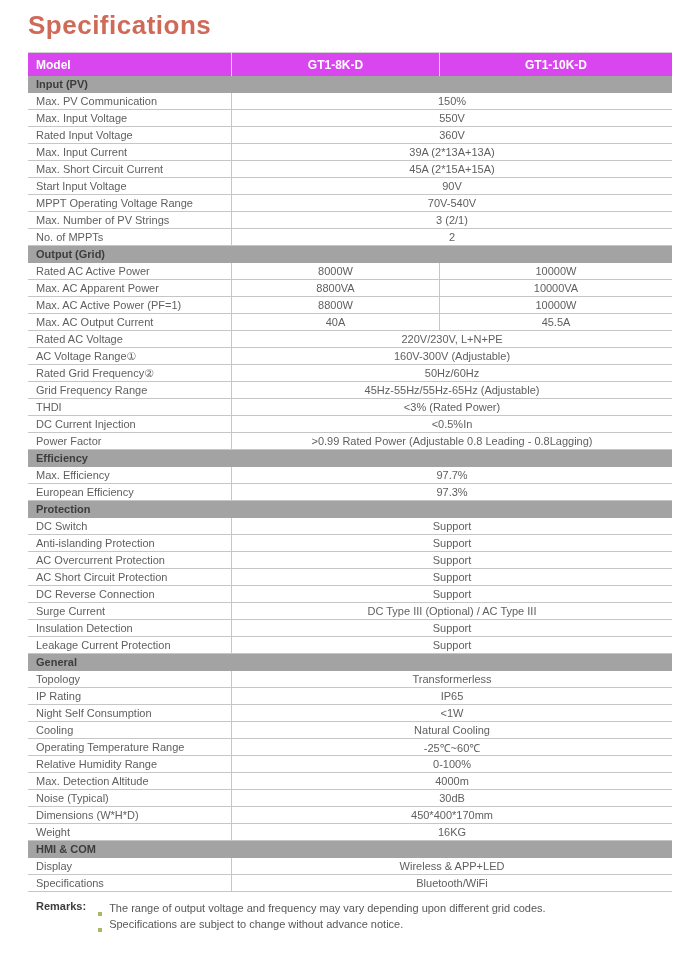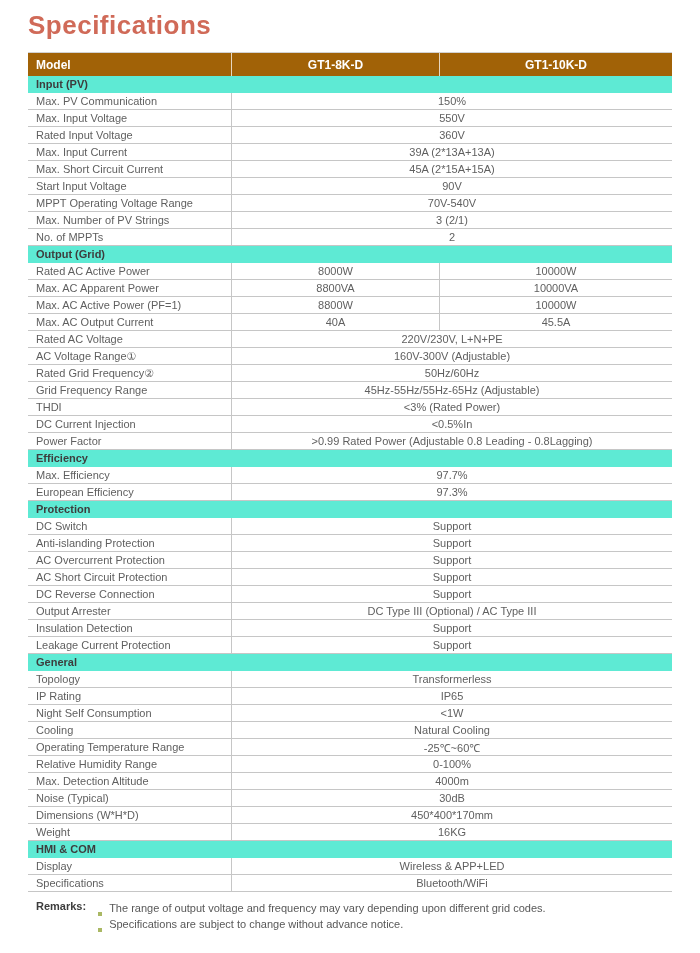--- a/index.html
+++ b/index.html
@@ -24,21 +24,21 @@
     letter-spacing: 0.5px;
     color: #d06a58;
   }
   .spec-table {
     width: 644px;
     border-top: 1px solid #d2d2d2;
   }
   .header-row {
     display: grid;
     grid-template-columns: 204px 208px 232px;
-    background: #a16207;
+    background: #d946ef;
     height: 23px;
     align-items: center;
     color: #ffffff;
     font-weight: bold;
     font-size: 12px;
   }
   .header-model {
     padding-left: 8px;
     height: 100%;
     display: flex;
@@ -50,21 +50,21 @@
     height: 100%;
     display: flex;
     align-items: center;
     justify-content: center;
     box-sizing: border-box;
   }
   .header-col.mid {
     border-right: 1px solid rgba(255,255,255,0.75);
   }
   .section-row {
-    background: #5eead4;
+    background: #a3a3a3;
     height: 17px;
     line-height: 17px;
     font-size: 11px;
     font-weight: bold;
     color: #3d3d3d;
     padding-left: 8px;
   }
   .data-row {
     display: grid;
     grid-template-columns: 204px 208px 232px;
@@ -247,21 +247,21 @@
       </div>
       <div class="data-row">
         <div class="label-cell">AC Short Circuit Protection</div>
         <div class="value-cell span">Support</div>
       </div>
       <div class="data-row">
         <div class="label-cell">DC Reverse Connection</div>
         <div class="value-cell span">Support</div>
       </div>
       <div class="data-row">
-        <div class="label-cell">Output Arrester</div>
+        <div class="label-cell">Surge Current</div>
         <div class="value-cell span">DC Type III (Optional) / AC Type III</div>
       </div>
       <div class="data-row">
         <div class="label-cell">Insulation Detection</div>
         <div class="value-cell span">Support</div>
       </div>
       <div class="data-row">
         <div class="label-cell">Leakage Current Protection</div>
         <div class="value-cell span">Support</div>
       </div>

